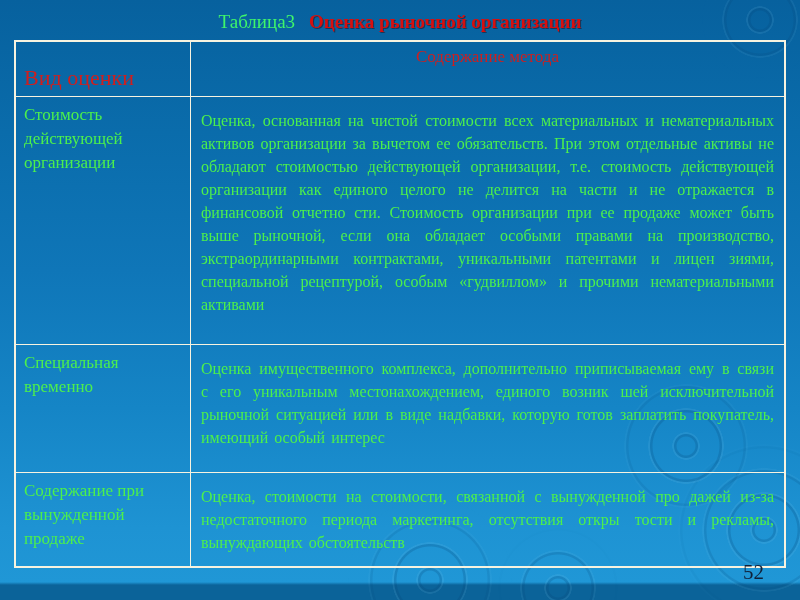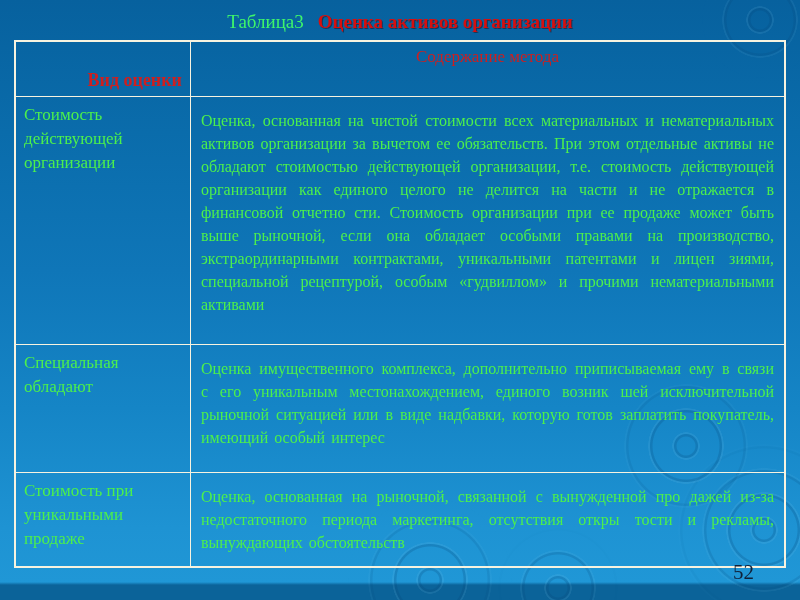--- a/index.html
+++ b/index.html
@@ -51,24 +51,24 @@
     table-layout:fixed;
   }
   table.assets,
   table.assets th,
   table.assets td{
     border:1px solid var(--table-border,#f7f3e0);
   }
   table.assets{border-width:2px;}
   th.col-type{
     width:158px;height:46px;
-    vertical-align:bottom;text-align:right;
+    vertical-align:bottom;text-align:left;
     padding:3px 8px 5px 8px;
     color:var(--header-text,#ce1f1f);
-    font-weight:bold;font-size:18px;
+    font-weight:normal;font-size:22px;
   }
   th.col-method{
     vertical-align:top;text-align:center;
     padding-top:5px;
     color:var(--header-text,#ce1f1f);
     font-weight:normal;font-size:17px;
   }
   td.cell-type{
     vertical-align:top;
     padding:6px 8px;
@@ -80,58 +80,58 @@
     padding:12px 10px;
     color:var(--body-text,#4cf04c);
     font-size:16px;line-height:23px;
     text-align:justify;
     word-spacing:2px;
   }
   tr.row-1{height:248px;margin-top:12px;}
   tr.row-2{height:128px;}
   tr.row-3{height:83px;}
   .page-number{
-    position:absolute;right:46px;bottom:15px;
+    position:absolute;right:36px;bottom:15px;
     font-size:21px;
     color:var(--page-number-color,#102038);
   }
 </style>
 </head>
 <body>
 
 <div class="slide">
 
   <div class="ripple" style="left:608px;top:368px;width:156px;height:156px;"></div>
   <div class="ripple" style="left:672px;top:438px;width:184px;height:184px;"></div>
   <div class="ripple" style="left:348px;top:498px;width:164px;height:164px;"></div>
   <div class="ripple" style="left:498px;top:528px;width:120px;height:120px;"></div>
   <div class="ripple" style="left:702px;top:-38px;width:116px;height:116px;"></div>
 
   <div class="title">
-    <span class="title-prefix">Таблица3</span><span class="title-main">Оценка активов организации</span>
+    <span class="title-prefix">Таблица3</span><span class="title-main">Оценка рыночной организации</span>
   </div>
 
   <table class="assets">
     <thead>
       <tr>
         <th class="col-type">Вид оценки</th>
         <th class="col-method">Содержание метода</th>
       </tr>
     </thead>
     <tbody>
       <tr class="row-1">
         <td class="cell-type">Стоимость действующей организации</td>
         <td class="cell-desc">Оценка, основанная на чистой стоимости всех материальных и нематериальных активов организации за вычетом ее обязательств. При этом отдельные активы не обладают стоимостью действующей организации, т.е. стоимость действующей организации как единого целого не делится на части и не отражается в финансовой отчетно сти. Стоимость организации при ее продаже может быть выше рыночной, если она обладает особыми правами на производство, экстраординарными контрактами, уникальными патентами и лицен зиями, специальной рецептурой, особым «гудвиллом» и прочими нематериальными активами</td>
       </tr>
       <tr class="row-2">
-        <td class="cell-type">Специальная обладают</td>
+        <td class="cell-type">Специальная временно</td>
         <td class="cell-desc">Оценка имущественного комплекса, дополнительно приписываемая ему в связи с его уникальным местонахождением, единого возник шей исключительной рыночной ситуацией или в виде надбавки, которую готов заплатить покупатель, имеющий особый интерес</td>
       </tr>
       <tr class="row-3">
-        <td class="cell-type">Стоимость при уникальными продаже</td>
-        <td class="cell-desc">Оценка, основанная на рыночной, связанной с вынужденной про дажей из-за недостаточного периода маркетинга, отсутствия откры тости и рекламы, вынуждающих обстоятельств</td>
+        <td class="cell-type">Содержание при вынужденной продаже</td>
+        <td class="cell-desc">Оценка, стоимости на стоимости, связанной с вынужденной про дажей из-за недостаточного периода маркетинга, отсутствия откры тости и рекламы, вынуждающих обстоятельств</td>
       </tr>
     </tbody>
   </table>
 
   <div class="page-number">52</div>
 
 </div>
 
 </body></html>

